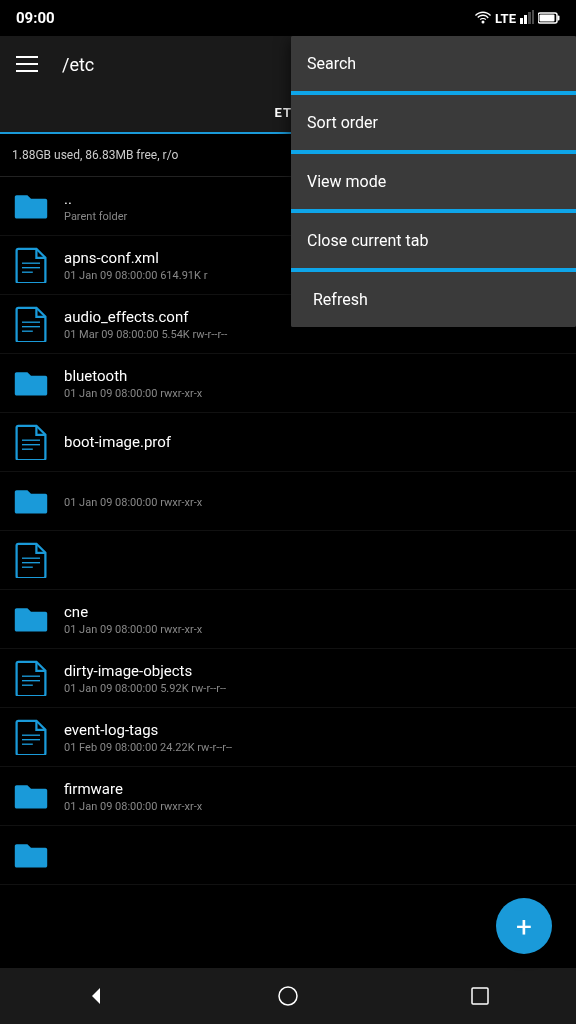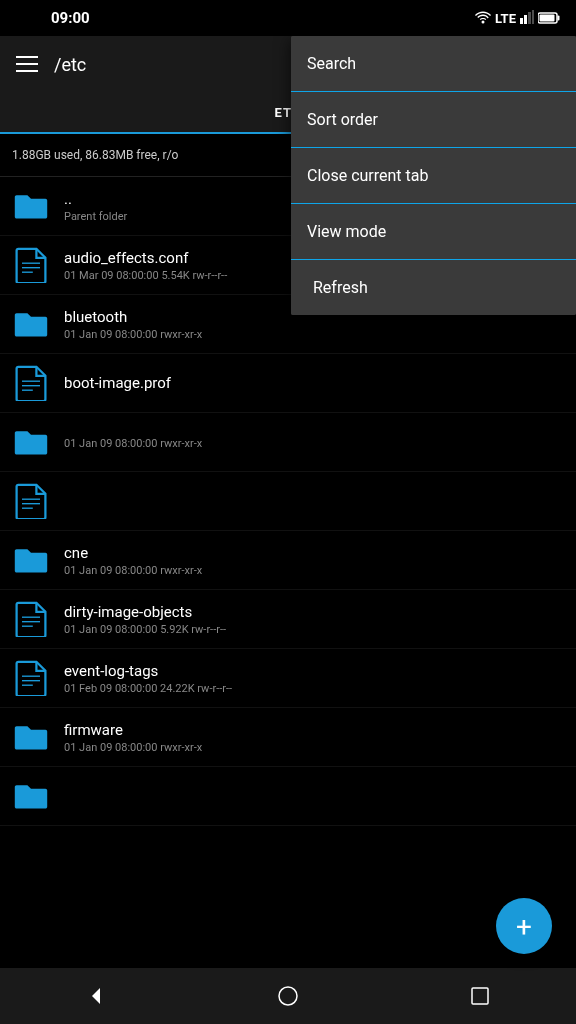--- a/index.html
+++ b/index.html
@@ -15,41 +15,40 @@
     }
 
     
     .status-bar {
       display: flex;
       justify-content: space-between;
       align-items: center;
       padding: 6px 16px;
       height: 36px;
       background: #000;
-      margin-left: 35px;
     }
     .status-time {
       font-size: 15px;
       font-weight: bold;
       color: #fff;
     }
     .status-icons {
       display: flex;
       align-items: center;
       gap: 4px;
     }
 
     
     .top-bar {
       display: flex;
       align-items: center;
       background: #1a1a1a;
       height: 56px;
       padding: 0 16px;
-      gap: 16px;
+      gap: 24px;
     }
     .hamburger {
       display: flex;
       flex-direction: column;
       gap: 5px;
       cursor: pointer;
     }
     .hamburger span {
       display: block;
       width: 22px;
@@ -201,21 +200,21 @@
       overflow: hidden;
     }
     .dropdown-item {
       padding: 18px 22px;
       font-size: 16px;
       color: #fff;
       cursor: pointer;
       background: #3a3a3a;
     }
     .dropdown-item:not(:last-child) {
-      border-bottom: 1px solid #0ea5e9;
+      border-bottom: 4px solid #0ea5e9;
       padding-left: 16px;
     }
   </style>
 </head>
 <body>
 
 <div class="status-bar">
   <span class="status-time">09:00</span>
   <div class="status-icons">
     <span>
@@ -279,20 +278,35 @@
       <div class="file-icon">
         <svg class="file-svg" viewBox="0 0 36 40" fill="none" xmlns="http://www.w3.org/2000/svg">
         <path d="M4 2H24L34 12V38C34 39.1 33.1 40 32 40H4C2.9 40 2 39.1 2 38V4C2 2.9 2.9 2 4 2Z" fill="none" stroke="#1a9ad9" stroke-width="2.5"></path>
         <path d="M24 2V12H34" fill="none" stroke="#1a9ad9" stroke-width="2.5"></path>
         <line x1="8" y1="18" x2="28" y2="18" stroke="#1a9ad9" stroke-width="1.5"></line>
         <line x1="8" y1="23" x2="28" y2="23" stroke="#1a9ad9" stroke-width="1.5"></line>
         <line x1="8" y1="28" x2="20" y2="28" stroke="#1a9ad9" stroke-width="1.5"></line>
       </svg>
       </div>
       <div class="file-info">
+        <div class="file-name">apns-conf.xml</div>
+        <div class="file-meta">01 Jan 09 08:00:00  614.91K  r</div>
+      </div>
+    </div>
+    <div class="file-item">
+      <div class="file-icon">
+        <svg class="file-svg" viewBox="0 0 36 40" fill="none" xmlns="http://www.w3.org/2000/svg">
+        <path d="M4 2H24L34 12V38C34 39.1 33.1 40 32 40H4C2.9 40 2 39.1 2 38V4C2 2.9 2.9 2 4 2Z" fill="none" stroke="#1a9ad9" stroke-width="2.5"></path>
+        <path d="M24 2V12H34" fill="none" stroke="#1a9ad9" stroke-width="2.5"></path>
+        <line x1="8" y1="18" x2="28" y2="18" stroke="#1a9ad9" stroke-width="1.5"></line>
+        <line x1="8" y1="23" x2="28" y2="23" stroke="#1a9ad9" stroke-width="1.5"></line>
+        <line x1="8" y1="28" x2="20" y2="28" stroke="#1a9ad9" stroke-width="1.5"></line>
+      </svg>
+      </div>
+      <div class="file-info">
         <div class="file-name">audio_effects.conf</div>
         <div class="file-meta">01 Mar 09 08:00:00  5.54K  rw-r--r--</div>
       </div>
     </div>
     <div class="file-item">
       <div class="file-icon">
         <svg class="folder-svg" viewBox="0 0 40 32" fill="none" xmlns="http://www.w3.org/2000/svg">
         <path d="M2 6C2 4.9 2.9 4 4 4H16L20 8H36C37.1 8 38 8.9 38 10V28C38 29.1 37.1 30 36 30H4C2.9 30 2 29.1 2 28V6Z" fill="#1a9ad9"></path>
       </svg>
       </div>
@@ -416,17 +430,17 @@
     <svg width="20" height="20" viewBox="0 0 20 20" fill="none" stroke="white" stroke-width="1.5">
       <rect x="2" y="2" width="16" height="16" rx="1"></rect>
     </svg>
   </div>
 </div>
 
 <div class="dropdown-overlay">
   <div class="dropdown-menu" id="dropdown-menu">
   <div class="dropdown-item">Search</div>
       <div class="dropdown-item">Sort order</div>
+      <div class="dropdown-item">View mode</div>
       <div class="dropdown-item">Close current tab</div>
-      <div class="dropdown-item">View mode</div>
       <div class="dropdown-item">Refresh</div>
     </div>
 </div>
 
 </body></html>

